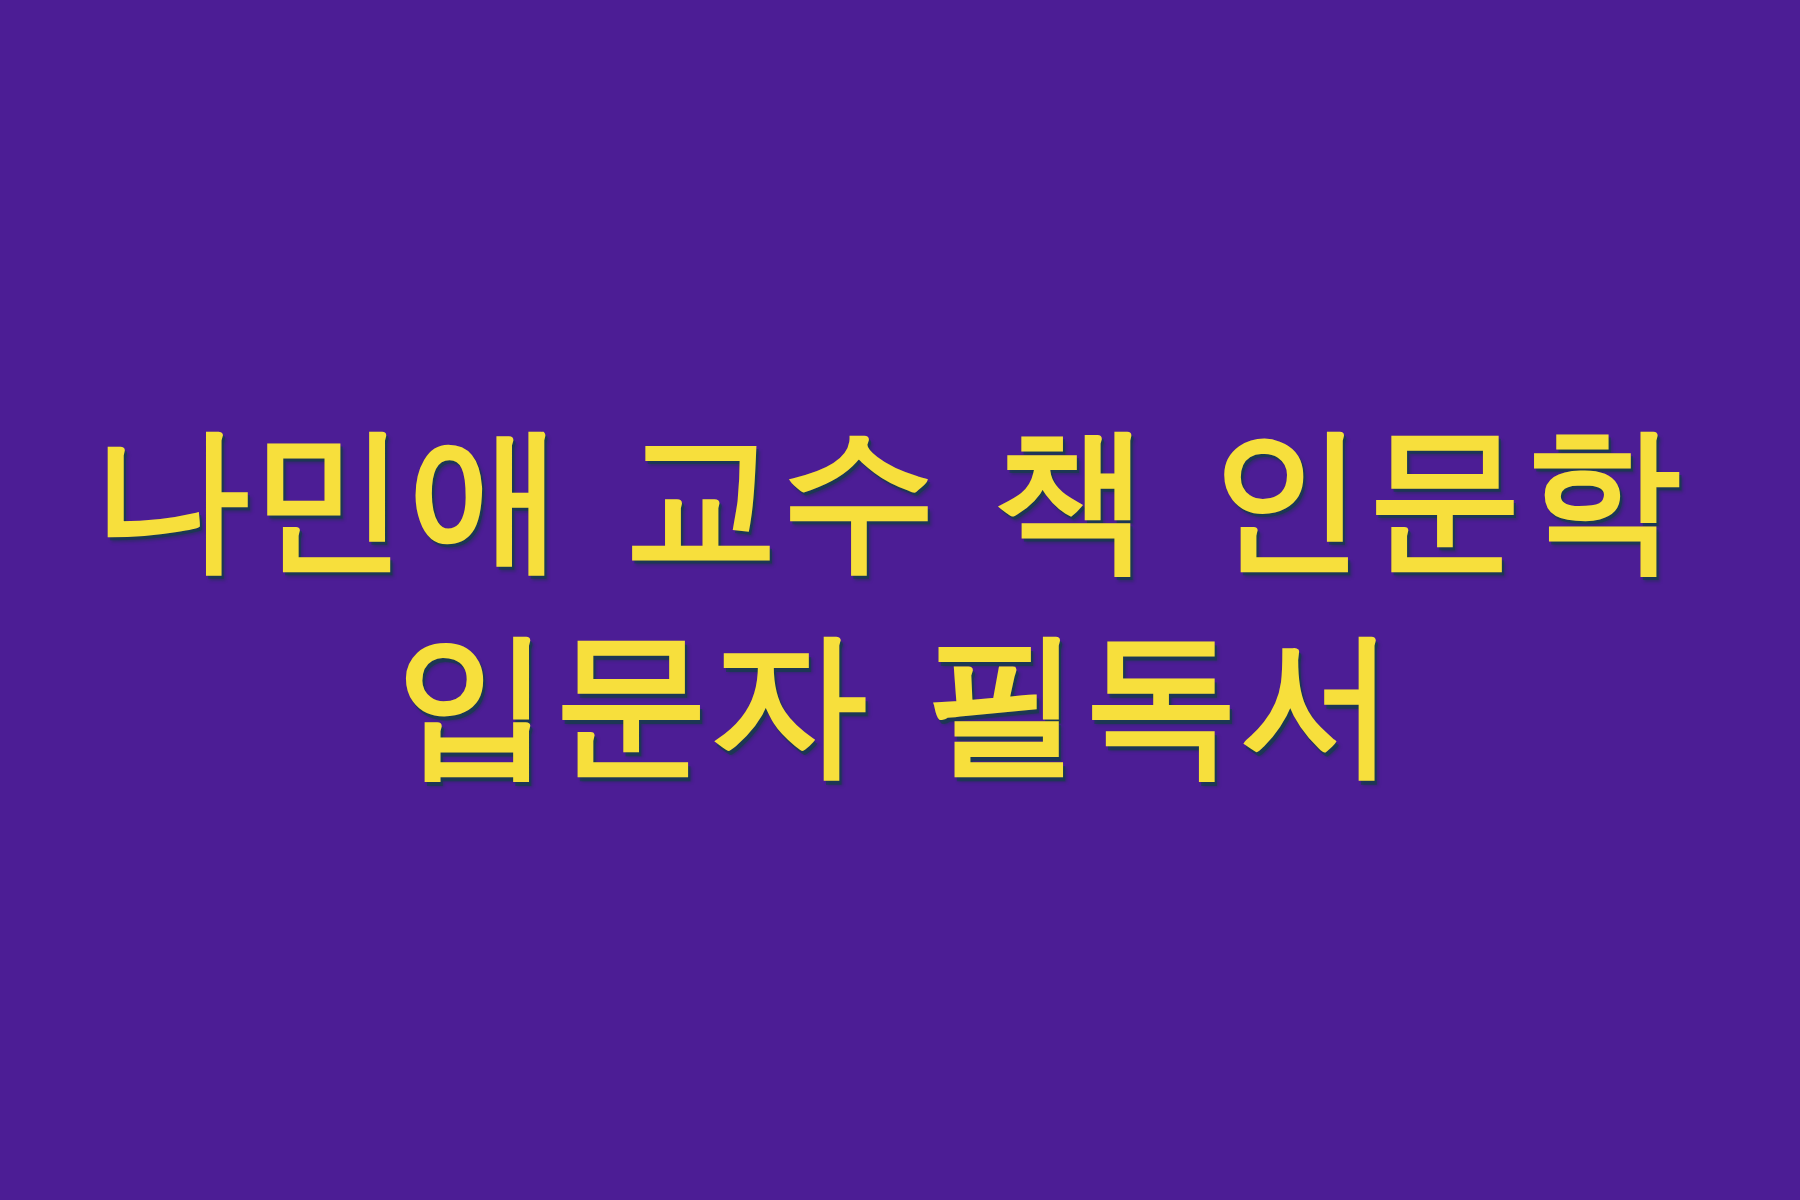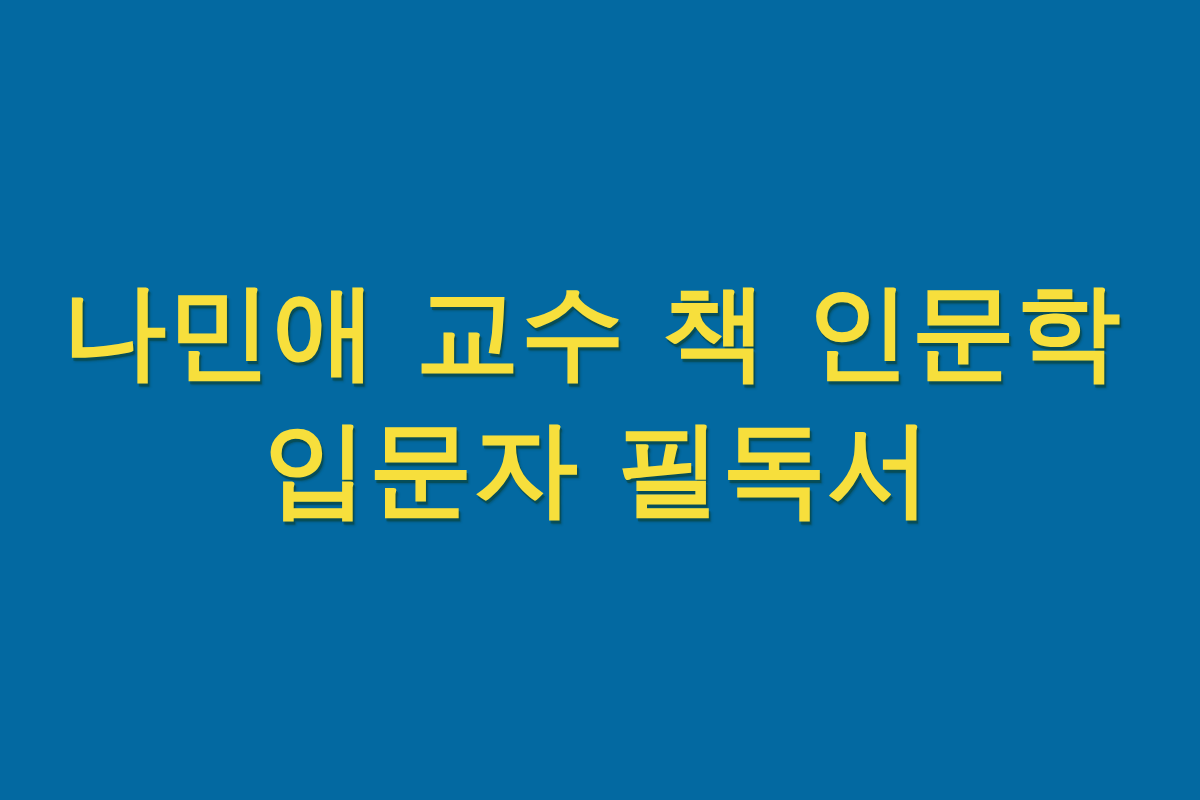--- a/index.html
+++ b/index.html
@@ -17,21 +17,21 @@
 
   #banner {
     position: relative;
     width: 1200px;
     height: 800px;
     box-sizing: border-box;
     display: flex;
     flex-direction: column;
     align-items: center;
     justify-content: center;
-    background: #0369a1;
+    background: #4c1d95;
     user-select: none;
   }
 
   .headline {
     display: block;
     width: 100%;
     text-align: center;
     color: #F7DF3C;
     font-family: "DejaVu Sans", sans-serif;
     font-weight: 700;

